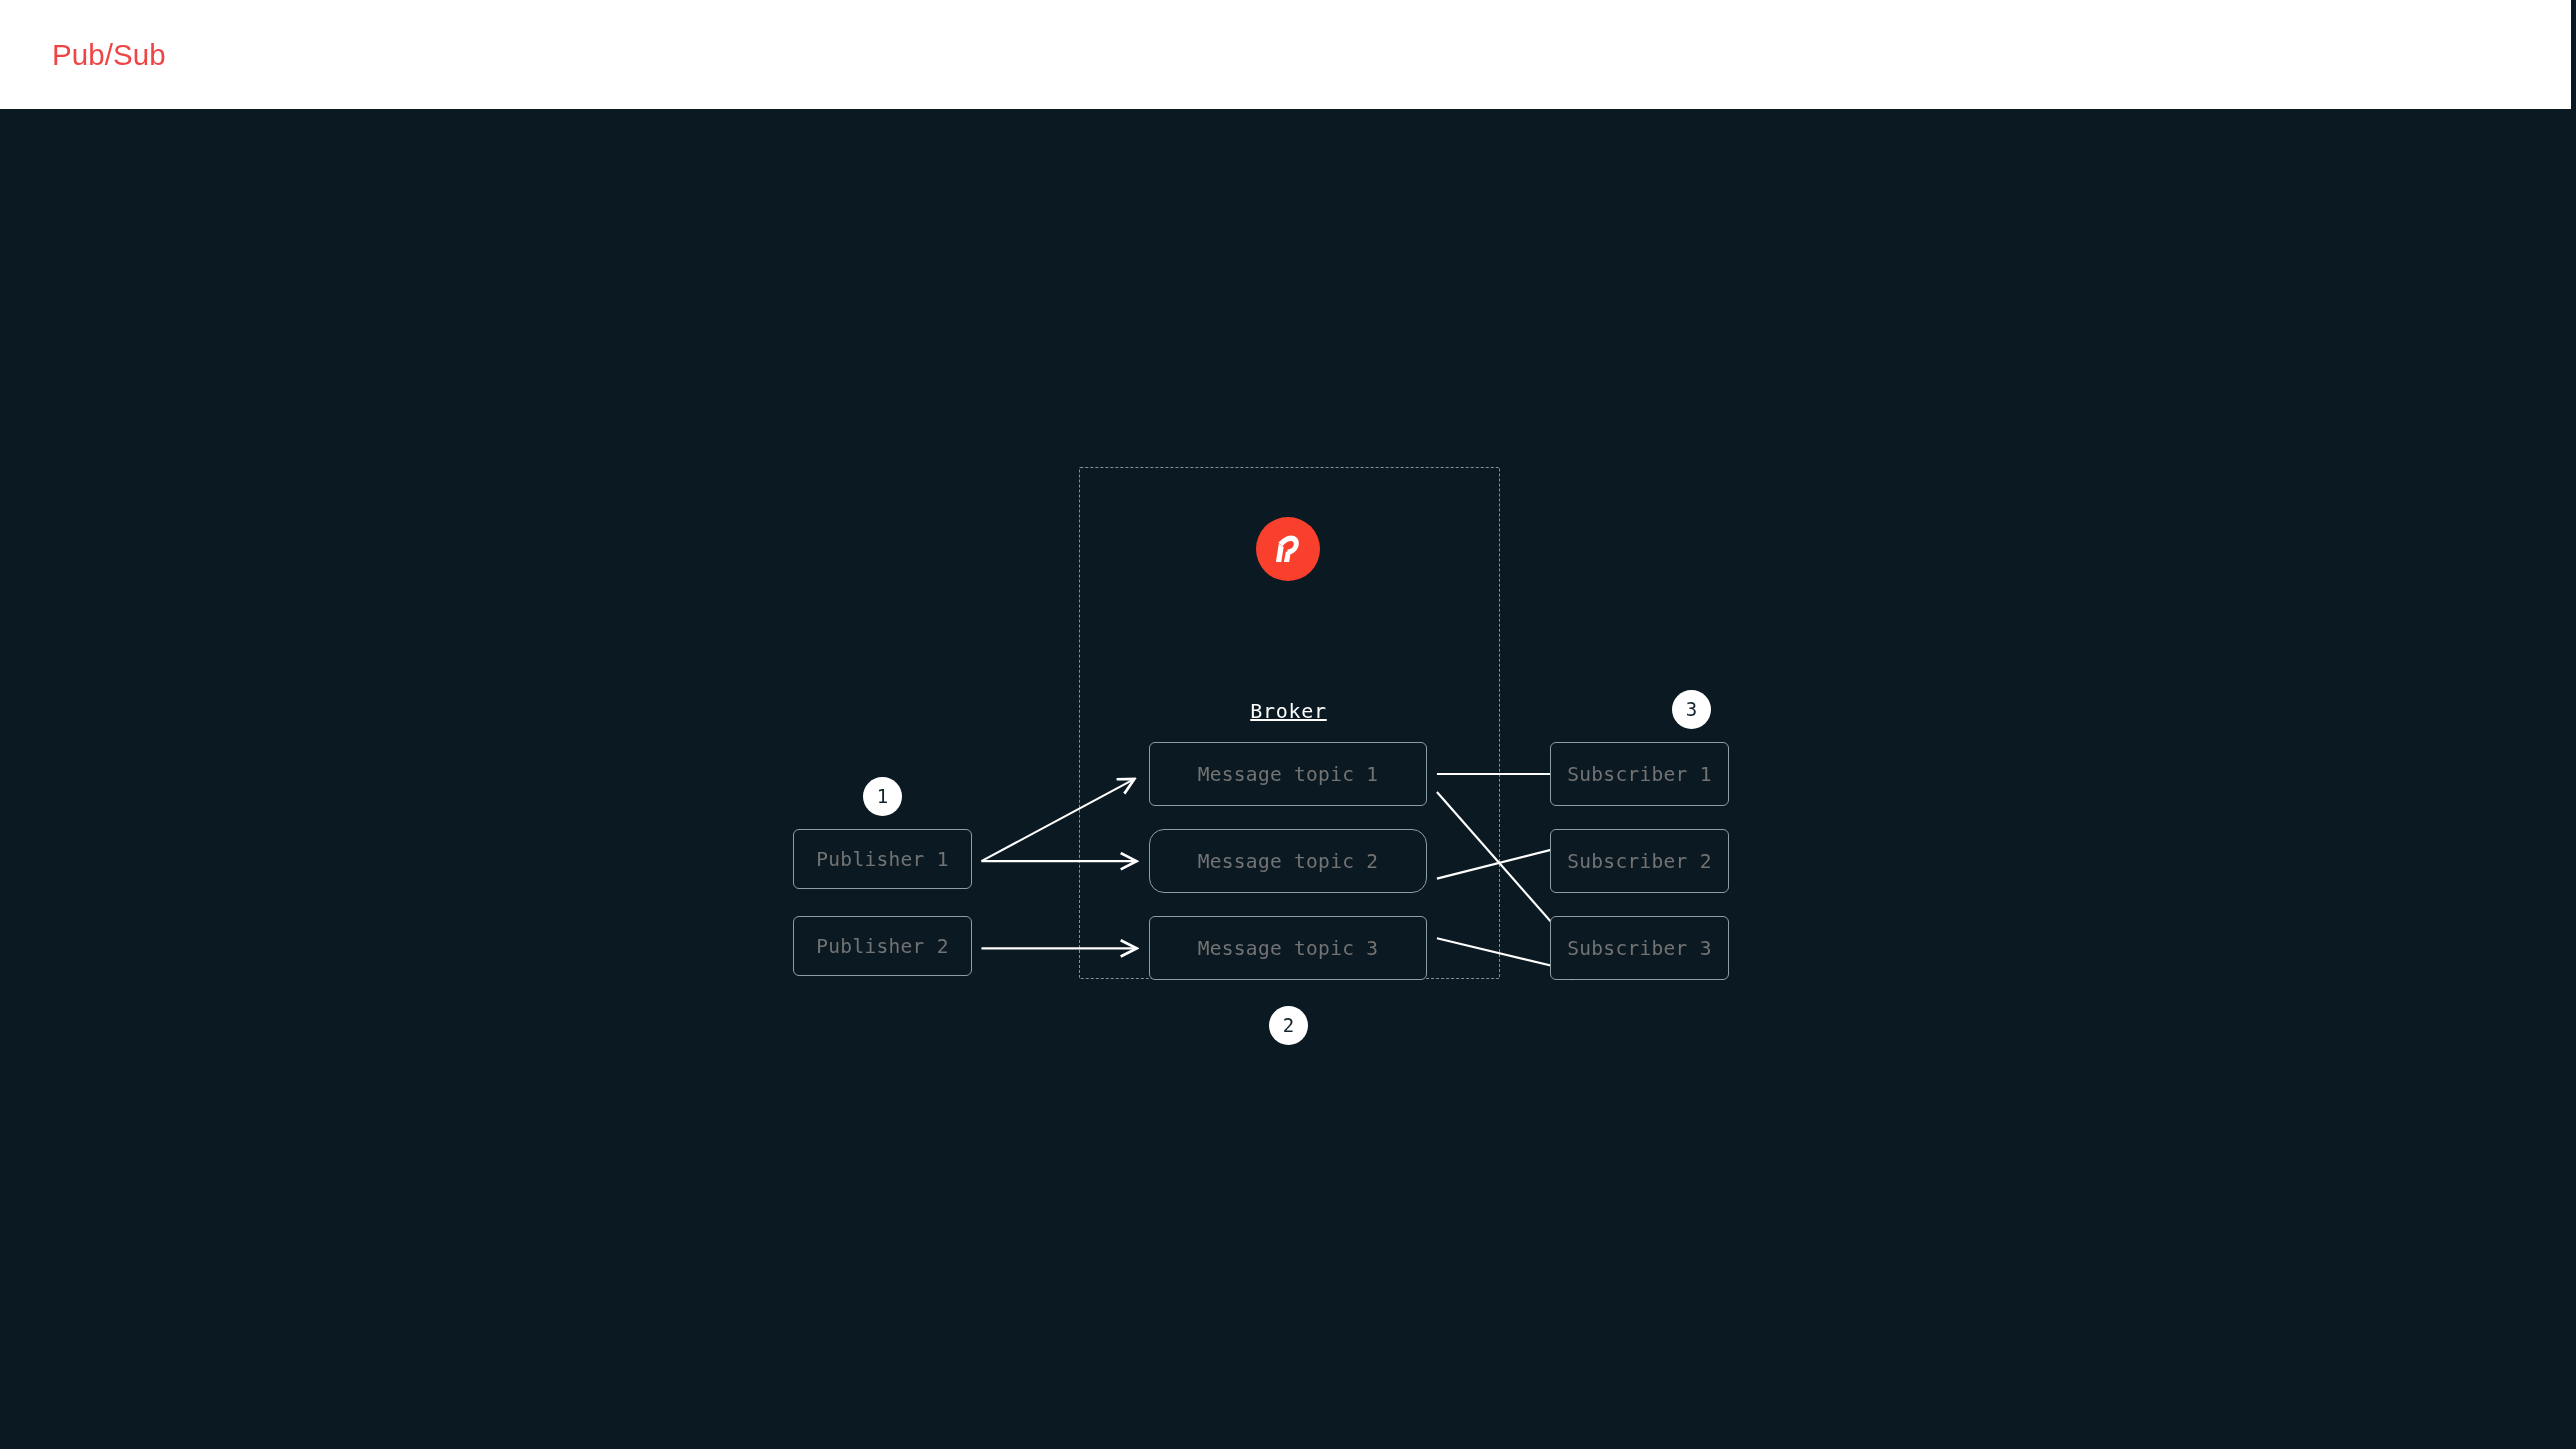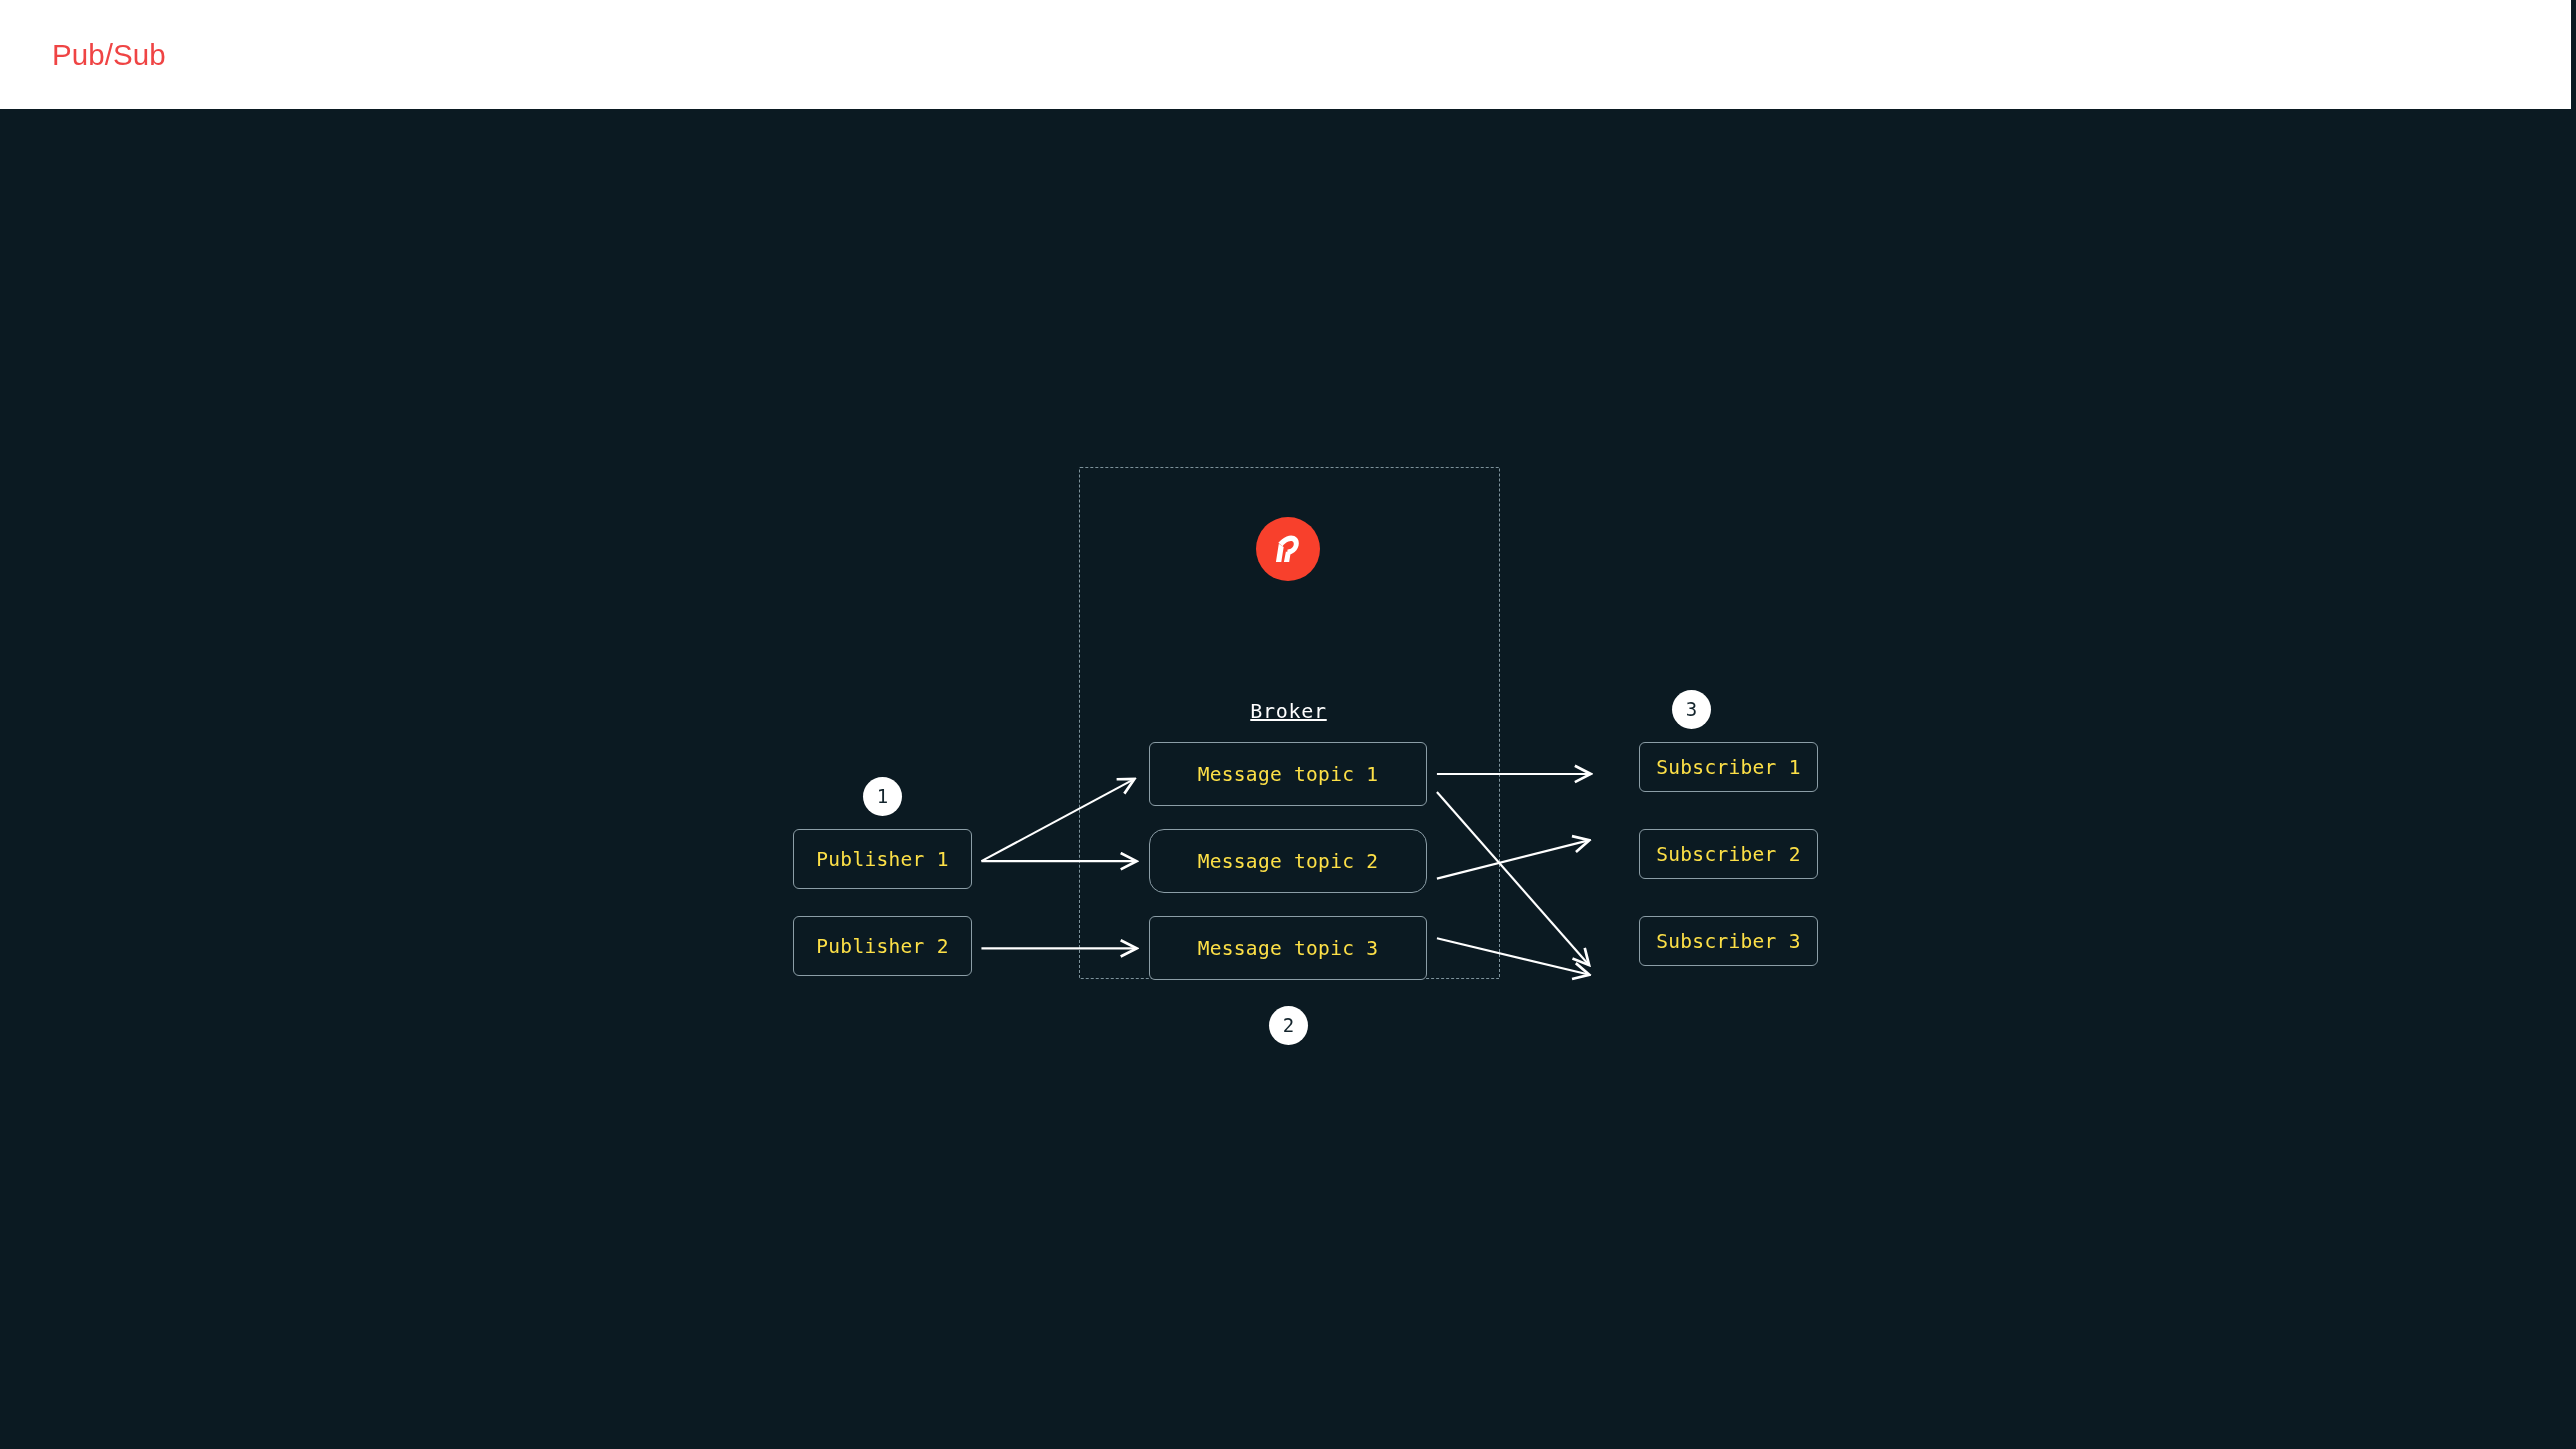--- a/index.html
+++ b/index.html
@@ -115,38 +115,38 @@
     position: absolute;
     border: 1.3px solid #8c9ea7;
     border-radius: 6px;
     background: #0b1a22;
     box-sizing: border-box;
     display: flex;
     align-items: center;
     justify-content: center;
     font-family: "DejaVu Sans Mono", "Liberation Mono", monospace;
     font-size: 19.5px;
-    color: #fde047;
+    color: #737373;
     letter-spacing: 0.3px;
     white-space: nowrap;
   }
 
   
   .pub-box { left: 793px; width: 179px; height: 60px; }
   #pub-1 { top: 720px; }
   #pub-2 { top: 807px; }
 
   
   .topic-box { left: 1149px; width: 278px; height: 64px; }
   #topic-1 { top: 633px; }
   #topic-2 { top: 720px; border-radius: 15px; }
   #topic-3 { top: 807px; text-align: center; }
 
   
-  .sub-box { left: 1639px; width: 179px; height: 50px; }
+  .sub-box { left: 1550px; width: 179px; height: 64px; }
   #sub-1 { top: 633px; }
   #sub-2 { top: 720px; }
   #sub-3 { top: 807px; }
 
   
   .badge {
     position: absolute;
     width: 39px;
     height: 39px;
     border-radius: 50%;

